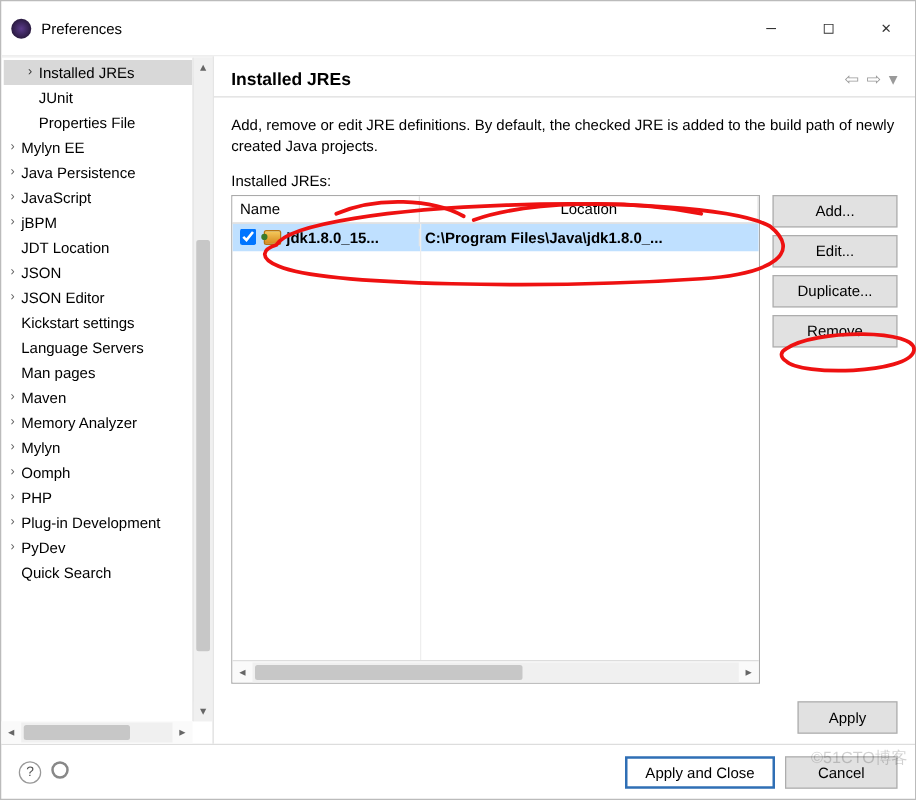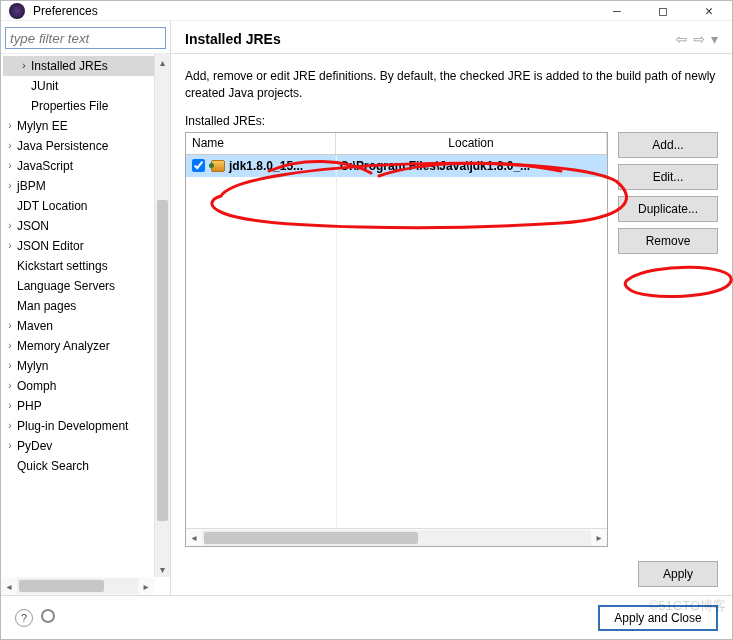--- a/index.html
+++ b/index.html
@@ -1,18 +1,18 @@
 <!DOCTYPE html>
 <html><head>
 <meta charset="utf-8">
 <style>
   * { box-sizing: border-box; }
   html, body { margin:0; padding:0; font-family: "Segoe UI", Tahoma, sans-serif; font-size:12px; color:#000; background:#fff; }
   .window { width:733px; height:640px; border:1px solid #bbb; display:flex; flex-direction:column; position:relative; }
-  .titlebar { height:20px; display:flex; align-items:center; padding:0 0 0 8px; border-bottom:1px solid #eee; }
+  .titlebar { height:44px; display:flex; align-items:center; padding:0 0 0 8px; border-bottom:1px solid #eee; }
   .titlebar .app-icon { width:16px; height:16px; background:radial-gradient(circle at 50% 50%,#5b3b8a 0%,#2a1a40 70%,#1a0f2a 100%); border-radius:50%; margin-right:8px; }
   .titlebar .title { flex:1; }
   .win-btn { width:46px; height:30px; display:flex; align-items:center; justify-content:center; font-family:Consolas,monospace; font-size:13px; color:#333; cursor:default; }
 
   .body { flex:1; display:flex; min-height:0; }
 
   
   .left-pane { width:170px; border-right:1px solid #ddd; display:flex; flex-direction:column; position:relative; }
   .filter-box { margin:6px 4px 4px 4px; }
   .filter-box input { width:100%; height:22px; border:1px solid #7a9fcf; padding:2px 4px; font-style:italic; color:#888; outline:none; }
@@ -95,23 +95,20 @@
     <div class="app-icon"></div>
     <div class="title">Preferences</div>
     <div class="win-btn">—</div>
     <div class="win-btn">□</div>
     <div class="win-btn close">✕</div>
   </div>
 
   <div class="body">
 
     <div class="left-pane">
-      <div class="filter-box">
-        <input type="text" placeholder="type filter text" style="">
-      </div>
       <div class="tree-outer">
         <div class="tree">
           <ul id="tree-list">
               <li class="lvl1 sel"><span class="expander">›</span><span>Installed JREs</span></li>
               <li class="lvl1 "><span>JUnit</span></li>
               <li class="lvl1 "><span>Properties File</span></li>
               <li class=""><span class="expander">›</span><span>Mylyn EE</span></li>
               <li class=""><span class="expander">›</span><span>Java Persistence</span></li>
               <li class=""><span class="expander">›</span><span>JavaScript</span></li>
               <li class=""><span class="expander">›</span><span>jBPM</span></li>
@@ -206,20 +203,21 @@
   </div>
 
   <div class="footer">
     <div class="left-icons">
       <div class="q-icon">?</div>
       <div class="ring-icon"></div>
     </div>
     <div class="spacer"></div>
     <div class="actions">
       <div class="btn-std btn-primary" style="width:120px">Apply and Close</div>
+      <div class="btn-std" style="width:90px">Cancel</div>
     </div>
   </div>
 
   <div class="watermark">©51CTO博客</div>
 
   <svg class="annot" width="733" height="640">
     <g fill="none" stroke="#e11" stroke-width="3" stroke-linecap="round">
 
       <path d="M220,195 C240,160 560,150 615,180 C640,200 620,218 560,222 C440,230 260,228 222,212 C205,205 210,198 220,195 Z"></path>
 

